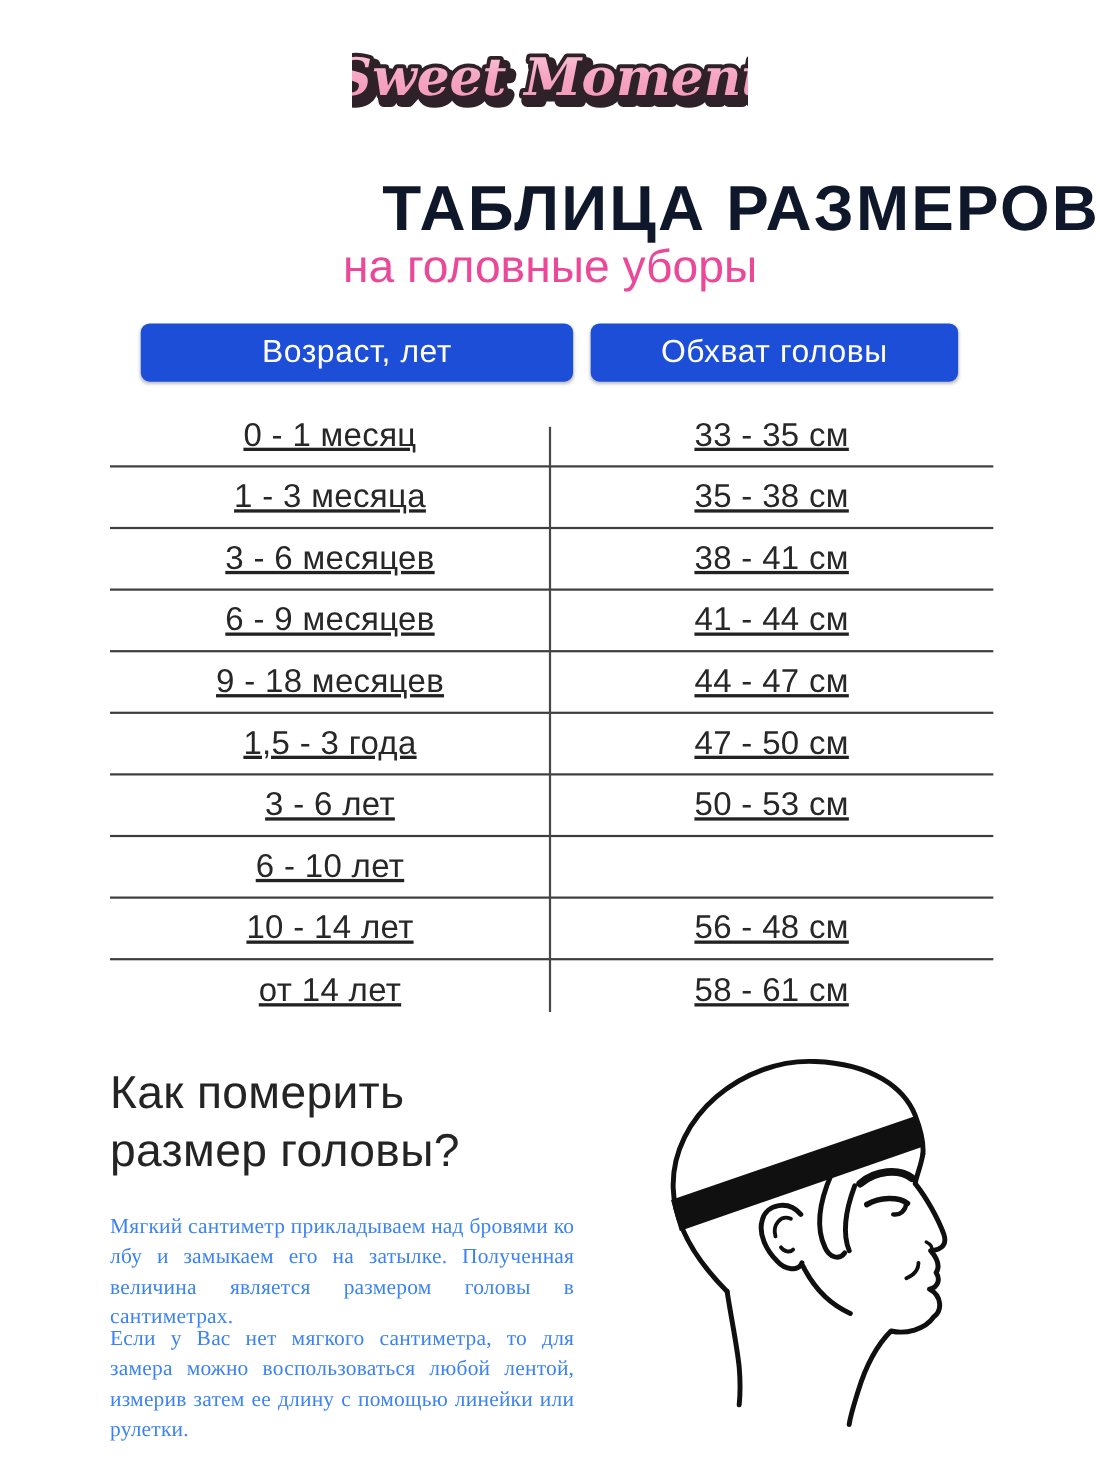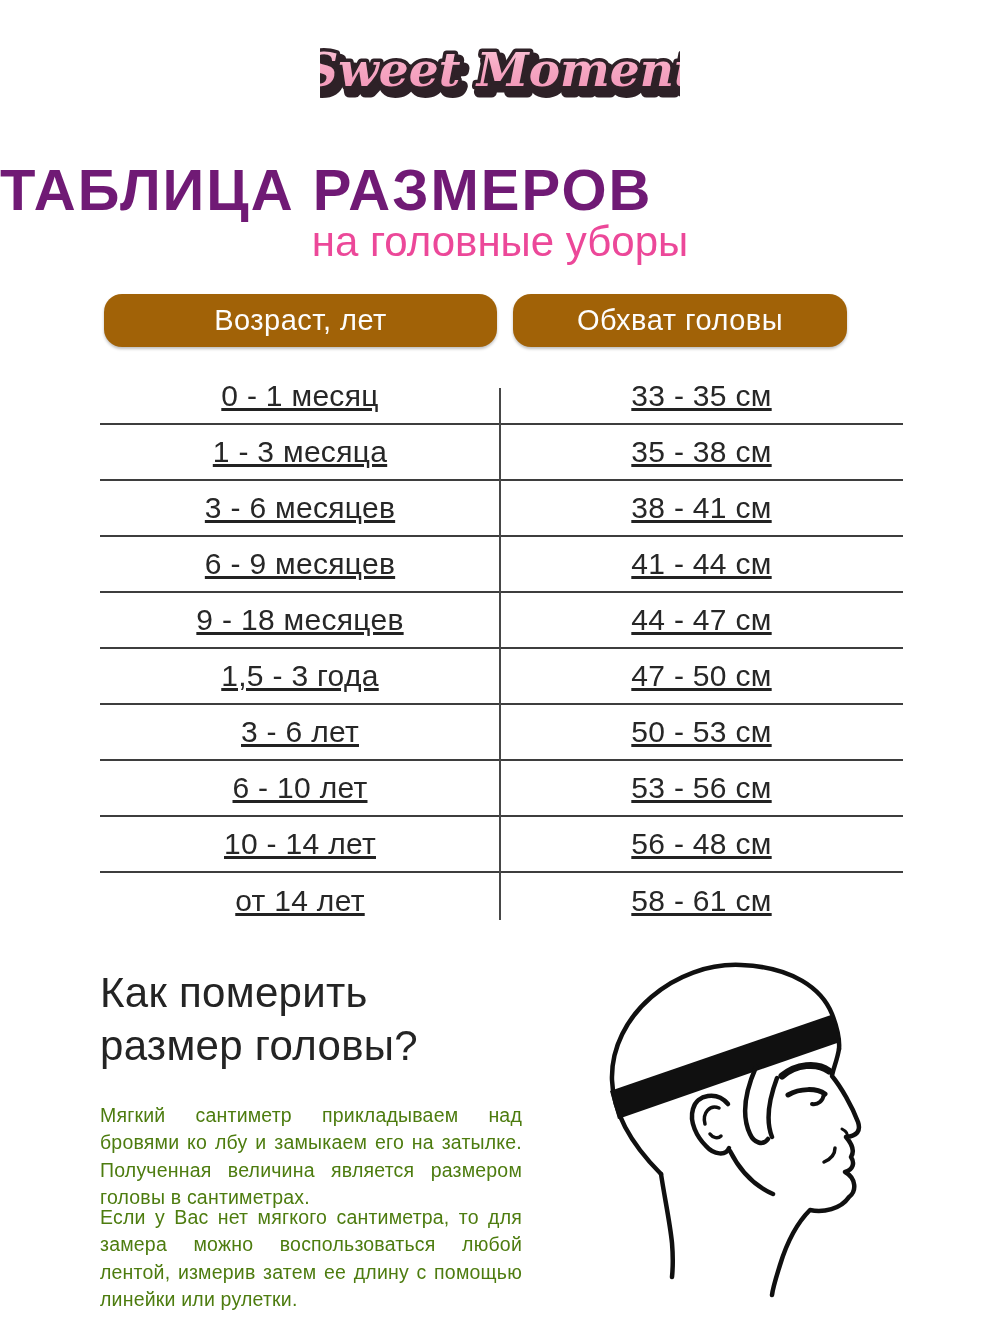--- a/index.html
+++ b/index.html
@@ -4,53 +4,54 @@
 <style>
   html,body{margin:0;padding:0;background:#ffffff;}
   .page{
     position:relative;width:1000px;height:1333px;background:#ffffff;
     overflow:hidden;font-family:"Liberation Sans",sans-serif;color:#222;
   }
   
   .logo{position:absolute;left:50%;top:28px;transform:translateX(-50%);}
   
   .title{
-    position:absolute;left:0;top:156px;width:100%;text-align:left;
-    font-size:58px;font-weight:700;letter-spacing:2px;color:#701a75;
+    position:absolute;left:0;top:156px;width:100%;text-align:right;
+    font-size:58px;font-weight:700;letter-spacing:2px;color:#0f172a;
   }
   .subtitle{
     position:absolute;left:0;top:218px;width:100%;text-align:center;
     font-size:42px;font-weight:400;color:#ec4899;
   }
   
   .pill{
-    position:absolute;top:294px;height:53px;background:#a16207;border-radius:18px;
+    position:absolute;top:294px;height:53px;background:#1d4ed8;border-radius:8px;
     display:flex;align-items:center;justify-content:center;
     color:#fdfdfd;font-size:29px;letter-spacing:.5px;
     box-shadow:0 2px 3px rgba(0,0,0,.25);
+    margin-left:24px;
   }
   .pill-left{left:104px;width:393px;}
   .pill-right{left:513px;width:334px;}
   
   .size-table{position:absolute;left:100px;top:369px;width:803px;}
   .row{display:flex;height:56px;align-items:center;box-sizing:border-box;text-decoration:underline;}
   .row:not(:last-child){border-bottom:2px solid #3e3e3e;}
   .cell{font-size:30px;color:#272727;letter-spacing:.3px;}
   .cell.age{width:400px;text-align:center;}
   .cell.size{flex:1;text-align:center;}
   .v-divider{position:absolute;left:499px;top:388px;width:2px;height:532px;background:#474747;}
   
   .howto-heading{
     position:absolute;left:100px;top:966px;font-size:42px;font-weight:400;
     color:#242424;line-height:1.27;letter-spacing:.3px;
   }
   .howto-heading span{display:block;}
   .para{
     position:absolute;left:100px;width:422px;font-size:19.5px;line-height:27.5px;
-    color:#4d7c0f;text-align:justify;letter-spacing:.2px;
+    color:#3b82f6;text-align:justify;letter-spacing:.2px;font-family:Liberation Serif, serif;
   }
   .para-1{top:1082px;}
   .para-2{top:1184px;}
   .head-illustration{position:absolute;left:570px;top:945px;}
 </style>
 </head>
 <body>
 
 <div class="page">
 
@@ -98,21 +99,20 @@
     <div class="row">
       <div class="cell age">1,5 - 3 года</div>
       <div class="cell size">47 - 50 см</div>
     </div>
     <div class="row">
       <div class="cell age">3 - 6 лет</div>
       <div class="cell size">50 - 53 см</div>
     </div>
     <div class="row">
       <div class="cell age">6 - 10 лет</div>
-      <div class="cell size">53 - 56 см</div>
     </div>
     <div class="row">
       <div class="cell age">10 - 14 лет</div>
       <div class="cell size">56 - 48 см</div>
     </div>
     <div class="row">
       <div class="cell age">от 14 лет</div>
       <div class="cell size">58 - 61 см</div>
     </div>
   </div>

